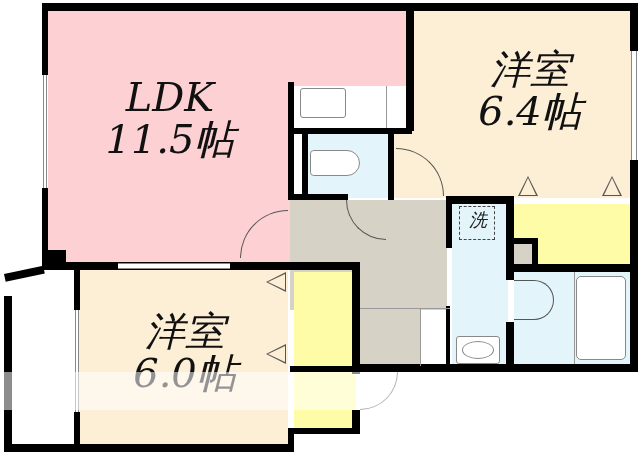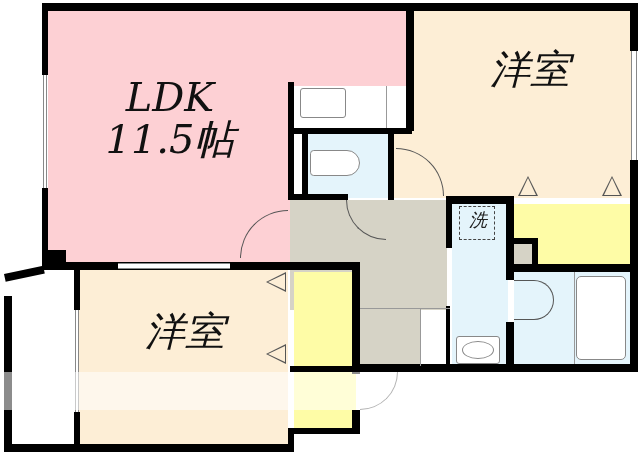--- a/index.html
+++ b/index.html
@@ -109,19 +109,21 @@
   <div class="tri" style="left:268px;top:274px;border-top:8px solid transparent;border-bottom:8px solid transparent;border-right:17px solid #fdeed6;"></div>
   <div class="tri" style="left:266px;top:344px;border-top:10px solid transparent;border-bottom:10px solid transparent;border-right:20px solid #555;"></div>
   <div class="tri" style="left:268px;top:346px;border-top:8px solid transparent;border-bottom:8px solid transparent;border-right:17px solid #fdeed6;"></div>
 
   <div class="room-label" style="left:90px;top:76px;width:160px;font-size:40px;font-style:italic;">
     <div>LDK</div>
     <div>11.5帖</div>
   </div>
   <div class="room-label" style="left:460px;top:48px;width:140px;font-size:40px;">
     <div>洋室</div>
+    <div>6.4帖</div>
   </div>
   <div class="room-label" style="left:115px;top:310px;width:140px;font-size:40px;">
     <div>洋室</div>
+    <div>6.0帖</div>
   </div>
 
   <div class="wm"></div>
 </div>
 
 </body></html>

